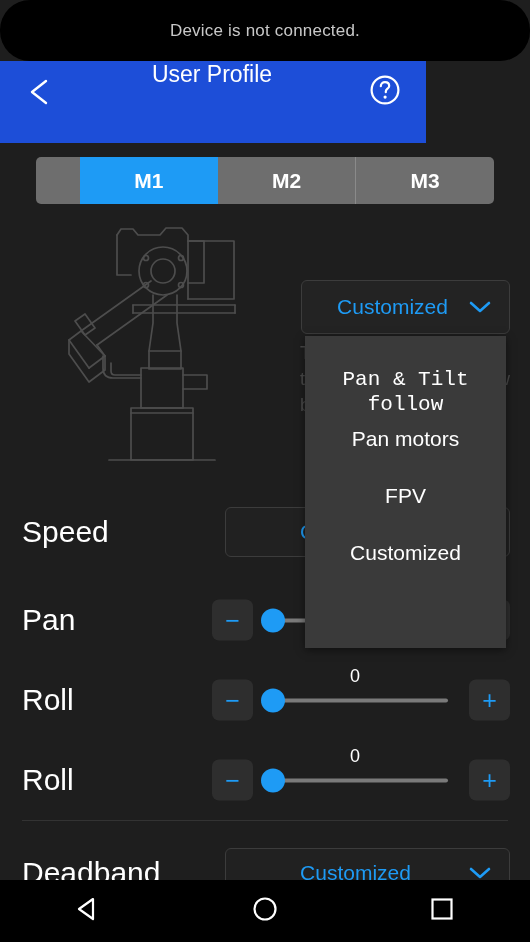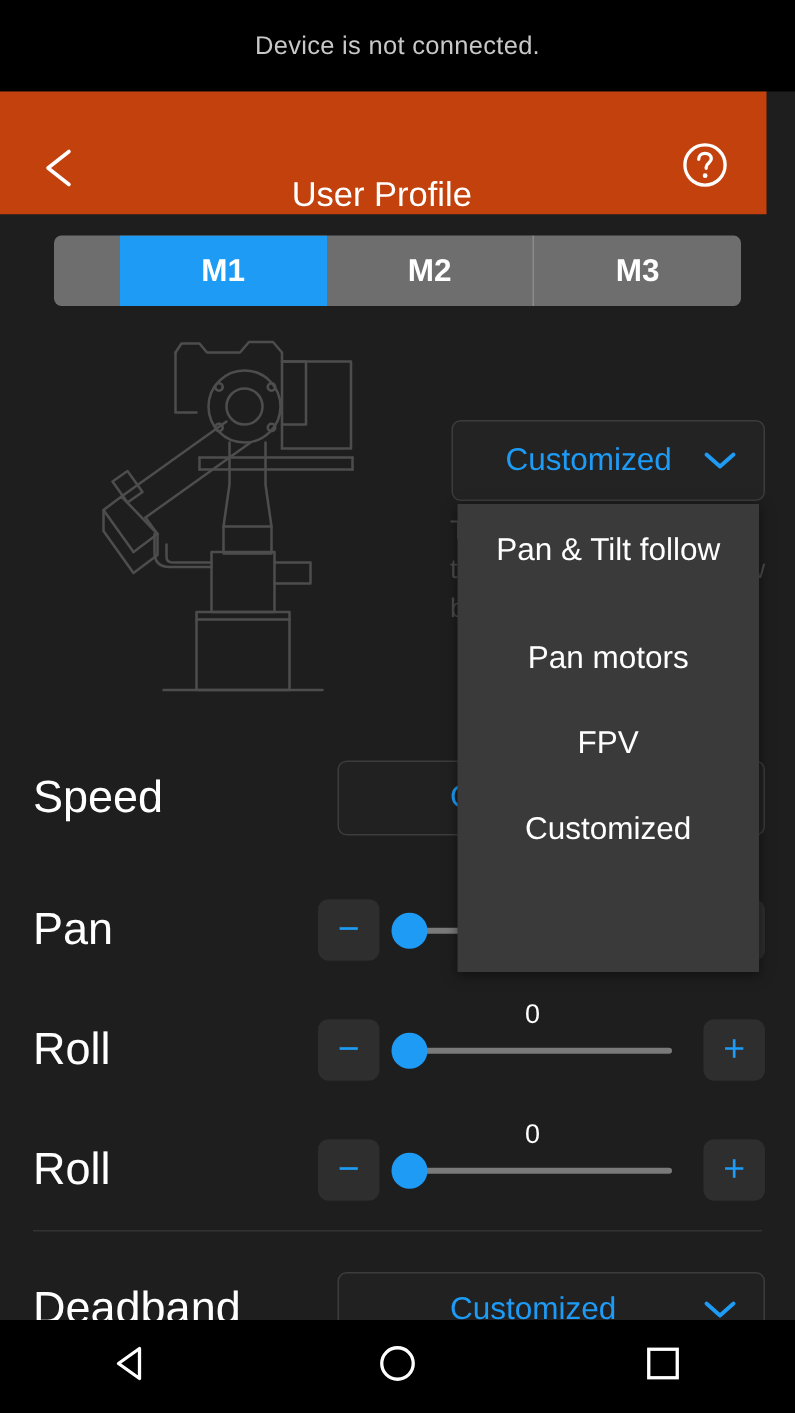--- a/index.html
+++ b/index.html
@@ -7,28 +7,28 @@
     width: 530px; height: 942px;
     background: #000;
     font-family: "Liberation Sans", sans-serif;
     overflow: hidden;
   }
   #app { position: relative; width: 530px; height: 942px; background: #1e1e1e; }
 
   
   .statusbar {
     position: absolute; left: 0; top: 0; width: 530px; height: 61px;
-    background: #000; display: flex; align-items: center; justify-content: center;
+    background: #000; display: flex; align-items: center; justify-content: center; border-radius: 30px;
   }
   .statusbar-text { color: #c8c8c8; font-size: 17px; letter-spacing: .2px; }
 
   
   .header {
-    position: absolute; left: 0; top: 61px; width: 511px; height: 82px;
-    background: #c2410c; display: flex; align-items: flex-end;
+    position: absolute; left: 0; top: 61px; width: 426px; height: 82px;
+    background: #1d4ed8; display: flex; align-items: flex-start;
   }
   .back-btn {
     width: 62px; height: 62px; margin-left: 8px;
     display: flex; align-items: center; justify-content: center; cursor: pointer;
   }
   .back-btn svg { display: block; }
   .header-title {
     flex: 1; text-align: center; color: #fff; font-size: 23px; font-weight: 400;
   }
   .help-btn {
@@ -78,21 +78,21 @@
   
   .dropdown-panel {
     position: absolute; left: 305px; top: 193px; width: 201px; height: 312px;
     background: #3a3a3a; z-index: 40; overflow: hidden;
     box-shadow: 0 2px 8px rgba(0,0,0,.5);
   }
   .dd-item {
     position: absolute; left: 0; width: 201px; text-align: center;
     color: #fff; font-size: 21px; line-height: 1.18; cursor: pointer;
   }
-  .dd-0 { top: 19px; }
+  .dd-0 { top: 32px; font-family: Liberation Mono, monospace; }
   .dd-1 { top: 91px; }
   .dd-2 { top: 148px; }
   .dd-3 { top: 205px; }
   .dd-4 { top: 262px; }
 
   
   .row { position: absolute; left: 0; width: 530px; height: 80px; }
   .row-label {
     position: absolute; left: 22px; top: 50%; transform: translateY(-50%);
     color: #fff; font-size: 30px;

